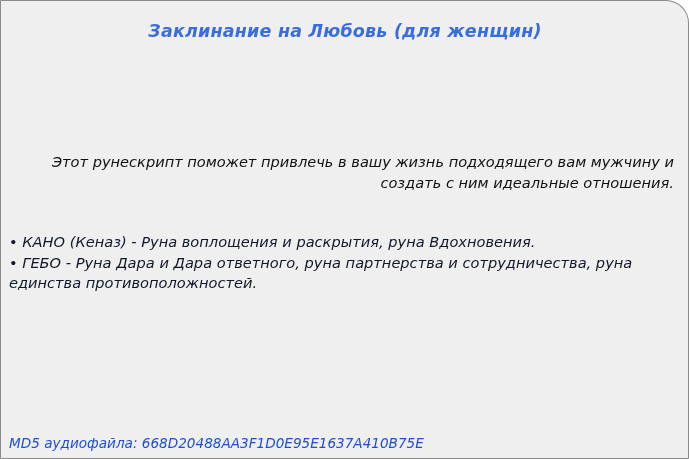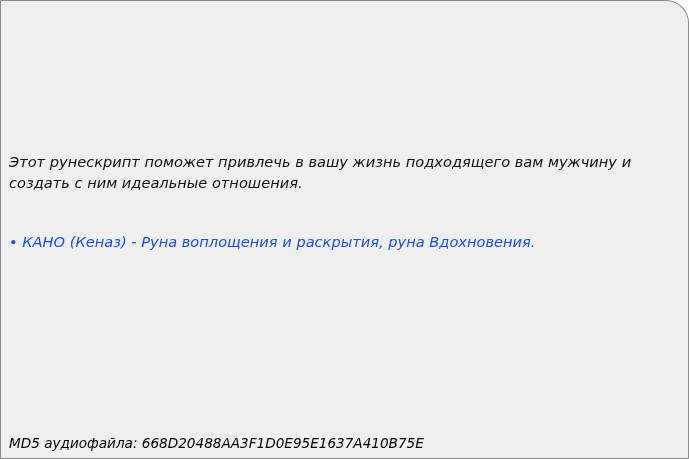--- a/index.html
+++ b/index.html
@@ -84,21 +84,21 @@
   #intro {
     position: absolute;
     left: 8px;
     top: 150px;
     width: 665px;
     color: #101010;
     font-family: "DejaVu Sans", sans-serif;
     font-style: italic;
     font-size: 14.6px;
     line-height: 21px;
-    text-align: left;
+    text-align: right;
   }
 
   
   #runes-heading {
     position: absolute;
     left: 8px;
     top: 211px;
     color: #3a6ede;
     font-family: "DejaVu Sans", sans-serif;
     font-style: italic;
@@ -108,63 +108,65 @@
 
   
   #runes-list {
     position: absolute;
     left: 8px;
     top: 231px;
     width: 668px;
     margin: 0;
     padding: 0;
     list-style: none;
-    color: #1d4ed8;
+    color: #0f172a;
     font-family: "DejaVu Sans", sans-serif;
     font-style: italic;
     font-size: 14.6px;
     line-height: 20.6px;
   }
   #runes-list li {
     margin: 0;
     padding: 0;
     text-indent: 0;
   }
   #runes-list li .bullet {
     display: inline;
   }
 
   
   #md5-line {
     position: absolute;
     left: 8px;
     top: 434px;
-    color: #000000;
+    color: #1d4ed8;
     font-family: "DejaVu Sans", sans-serif;
     font-style: italic;
     font-size: 13.6px;
     white-space: nowrap;
   }
   #md5-line .md5-label { }
   #md5-line .md5-value { }
 </style>
 </head>
 <body>
 
 <div id="panel">
   <div id="corner-notch"></div>
 
   <div id="content">
 
+    <div id="title">Заклинание на Любовь (для женщин)</div>
 
     <div id="intro">Этот рунескрипт поможет привлечь в вашу жизнь подходящего вам мужчину и создать с ним идеальные отношения.</div>
 
 
     <ul id="runes-list">
       <li><span class="bullet">•</span> <span>КАНО (Кеназ) - Руна воплощения и раскрытия, руна Вдохновения.</span></li>
+      <li><span class="bullet">•</span> <span>ГЕБО - Руна Дара и Дара ответного, руна партнерства и сотрудничества, руна единства противоположностей.</span></li>
     </ul>
 
     <div id="md5-line">
       <span class="md5-label">MD5 аудиофайла:</span>
       <span class="md5-value">668D20488AA3F1D0E95E1637A410B75E</span>
     </div>
 
   </div>
 </div>
 

